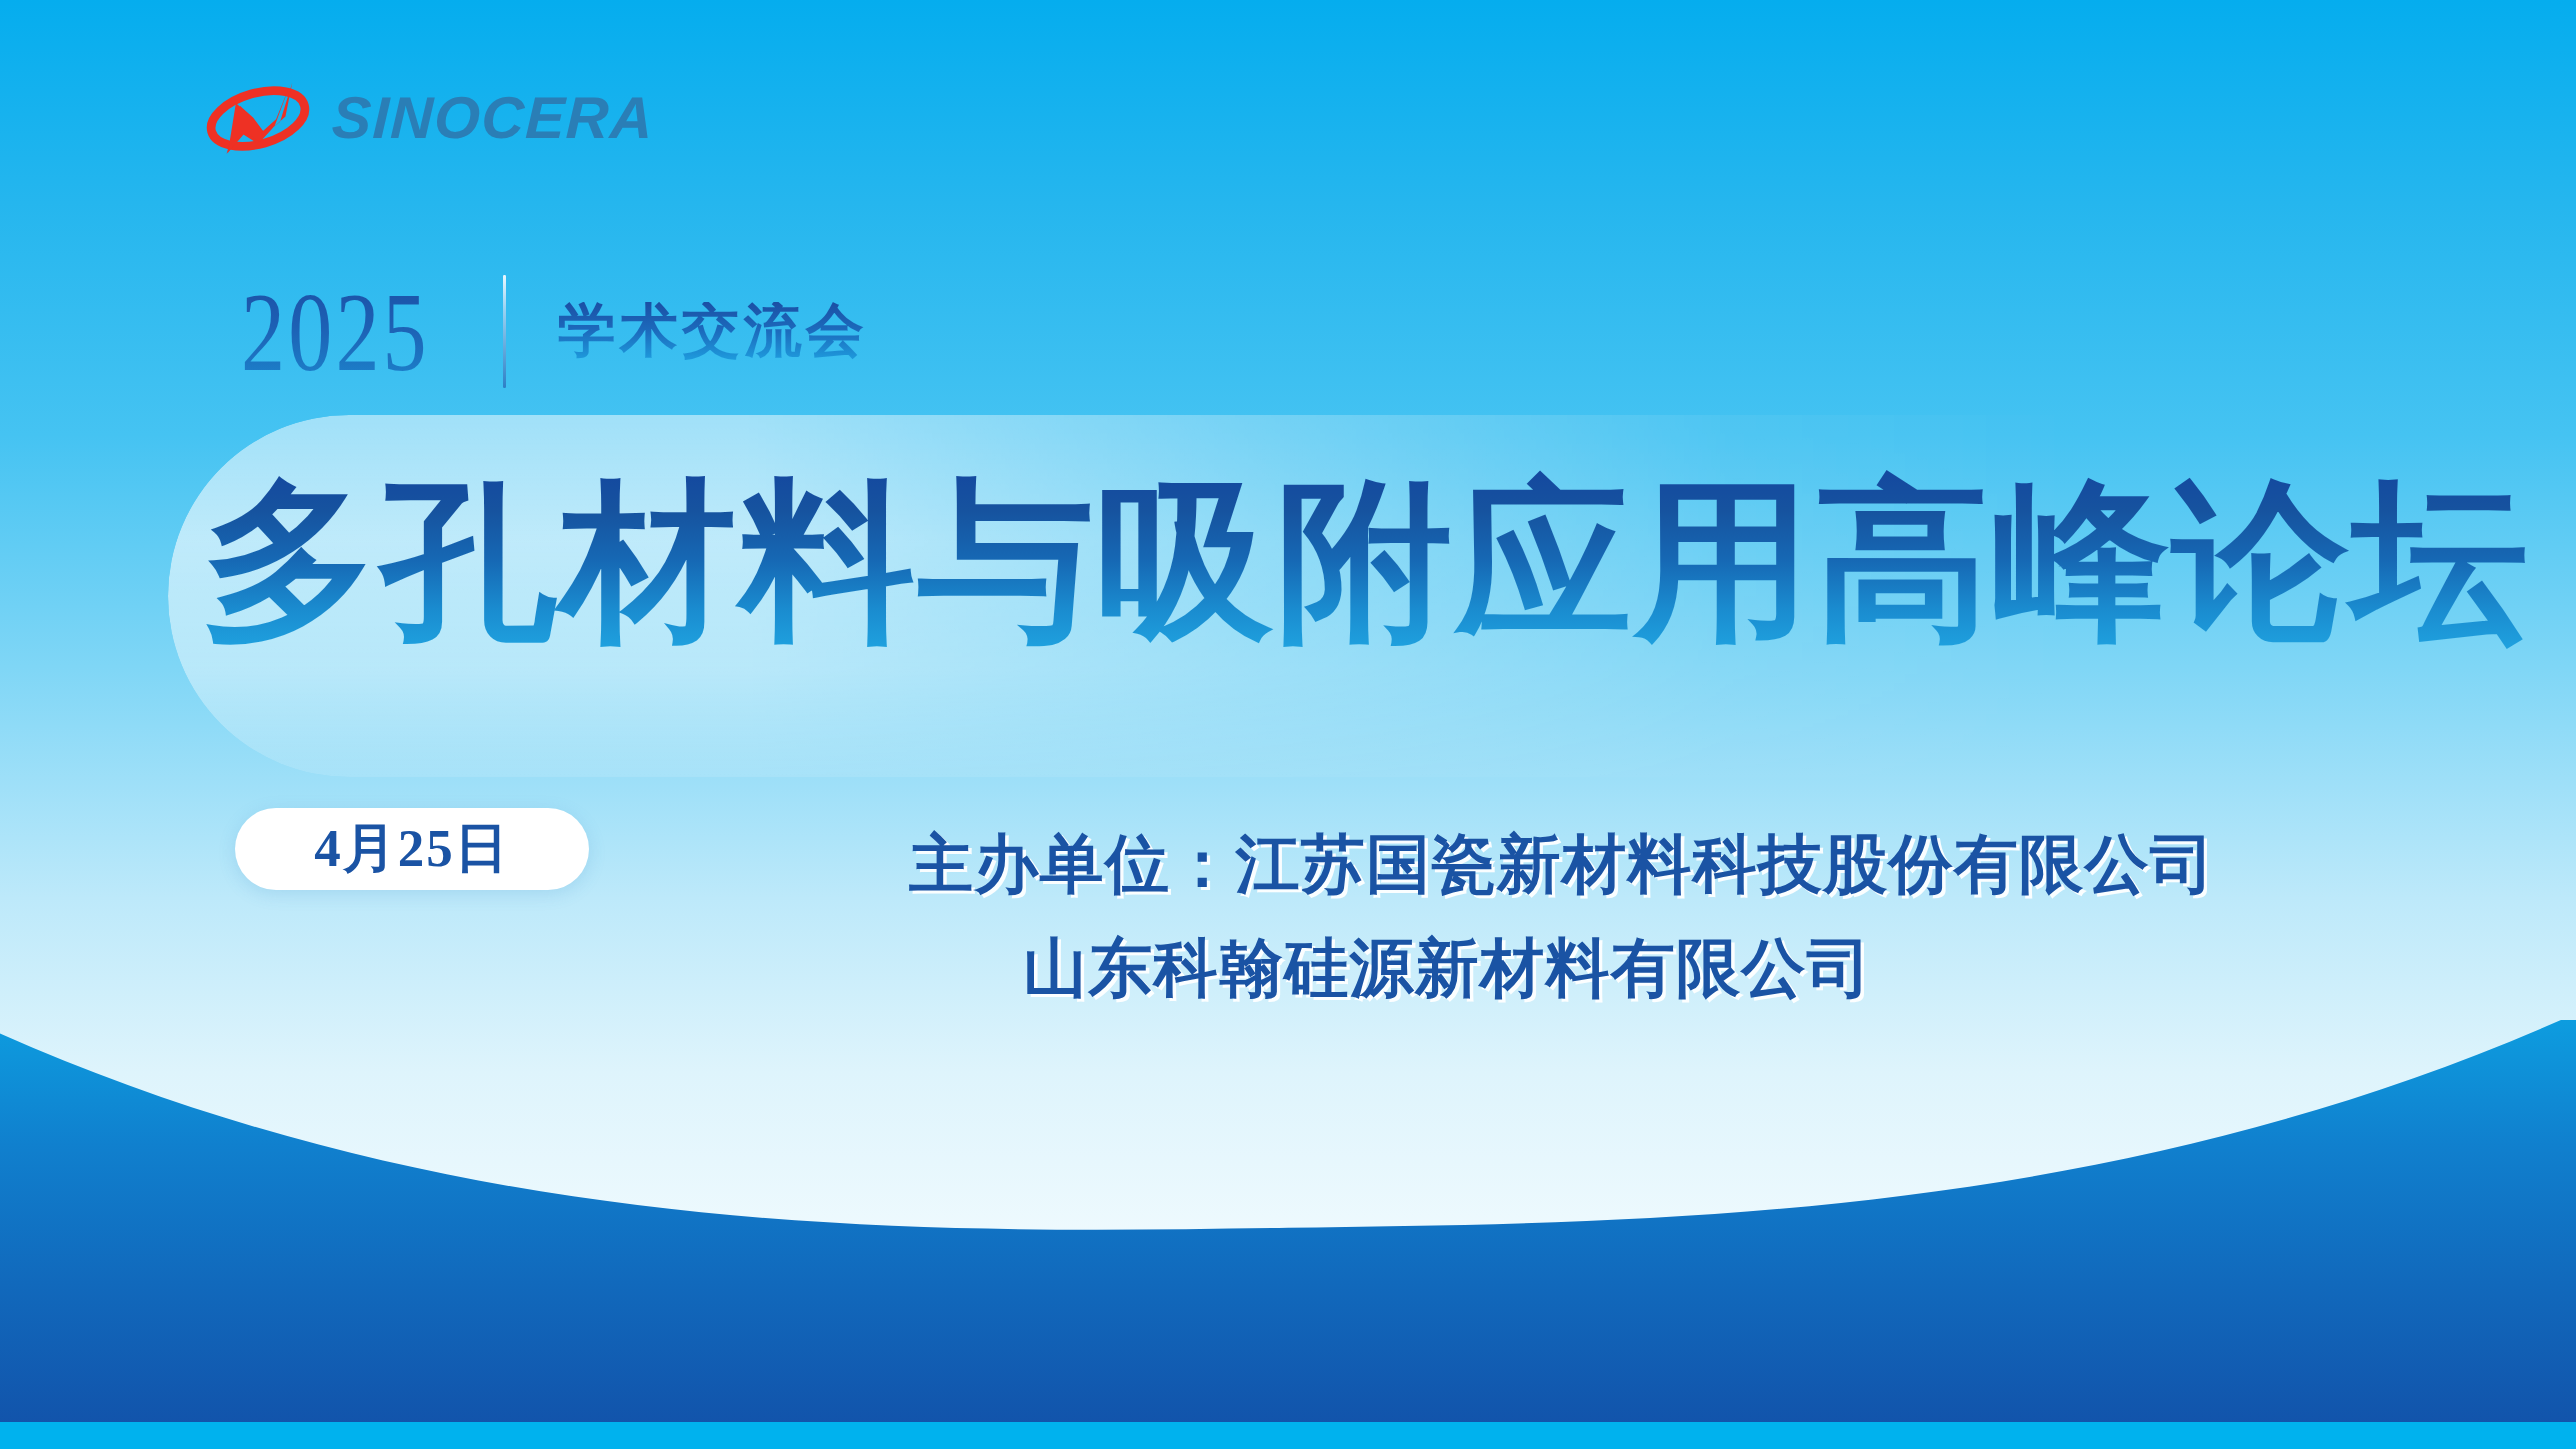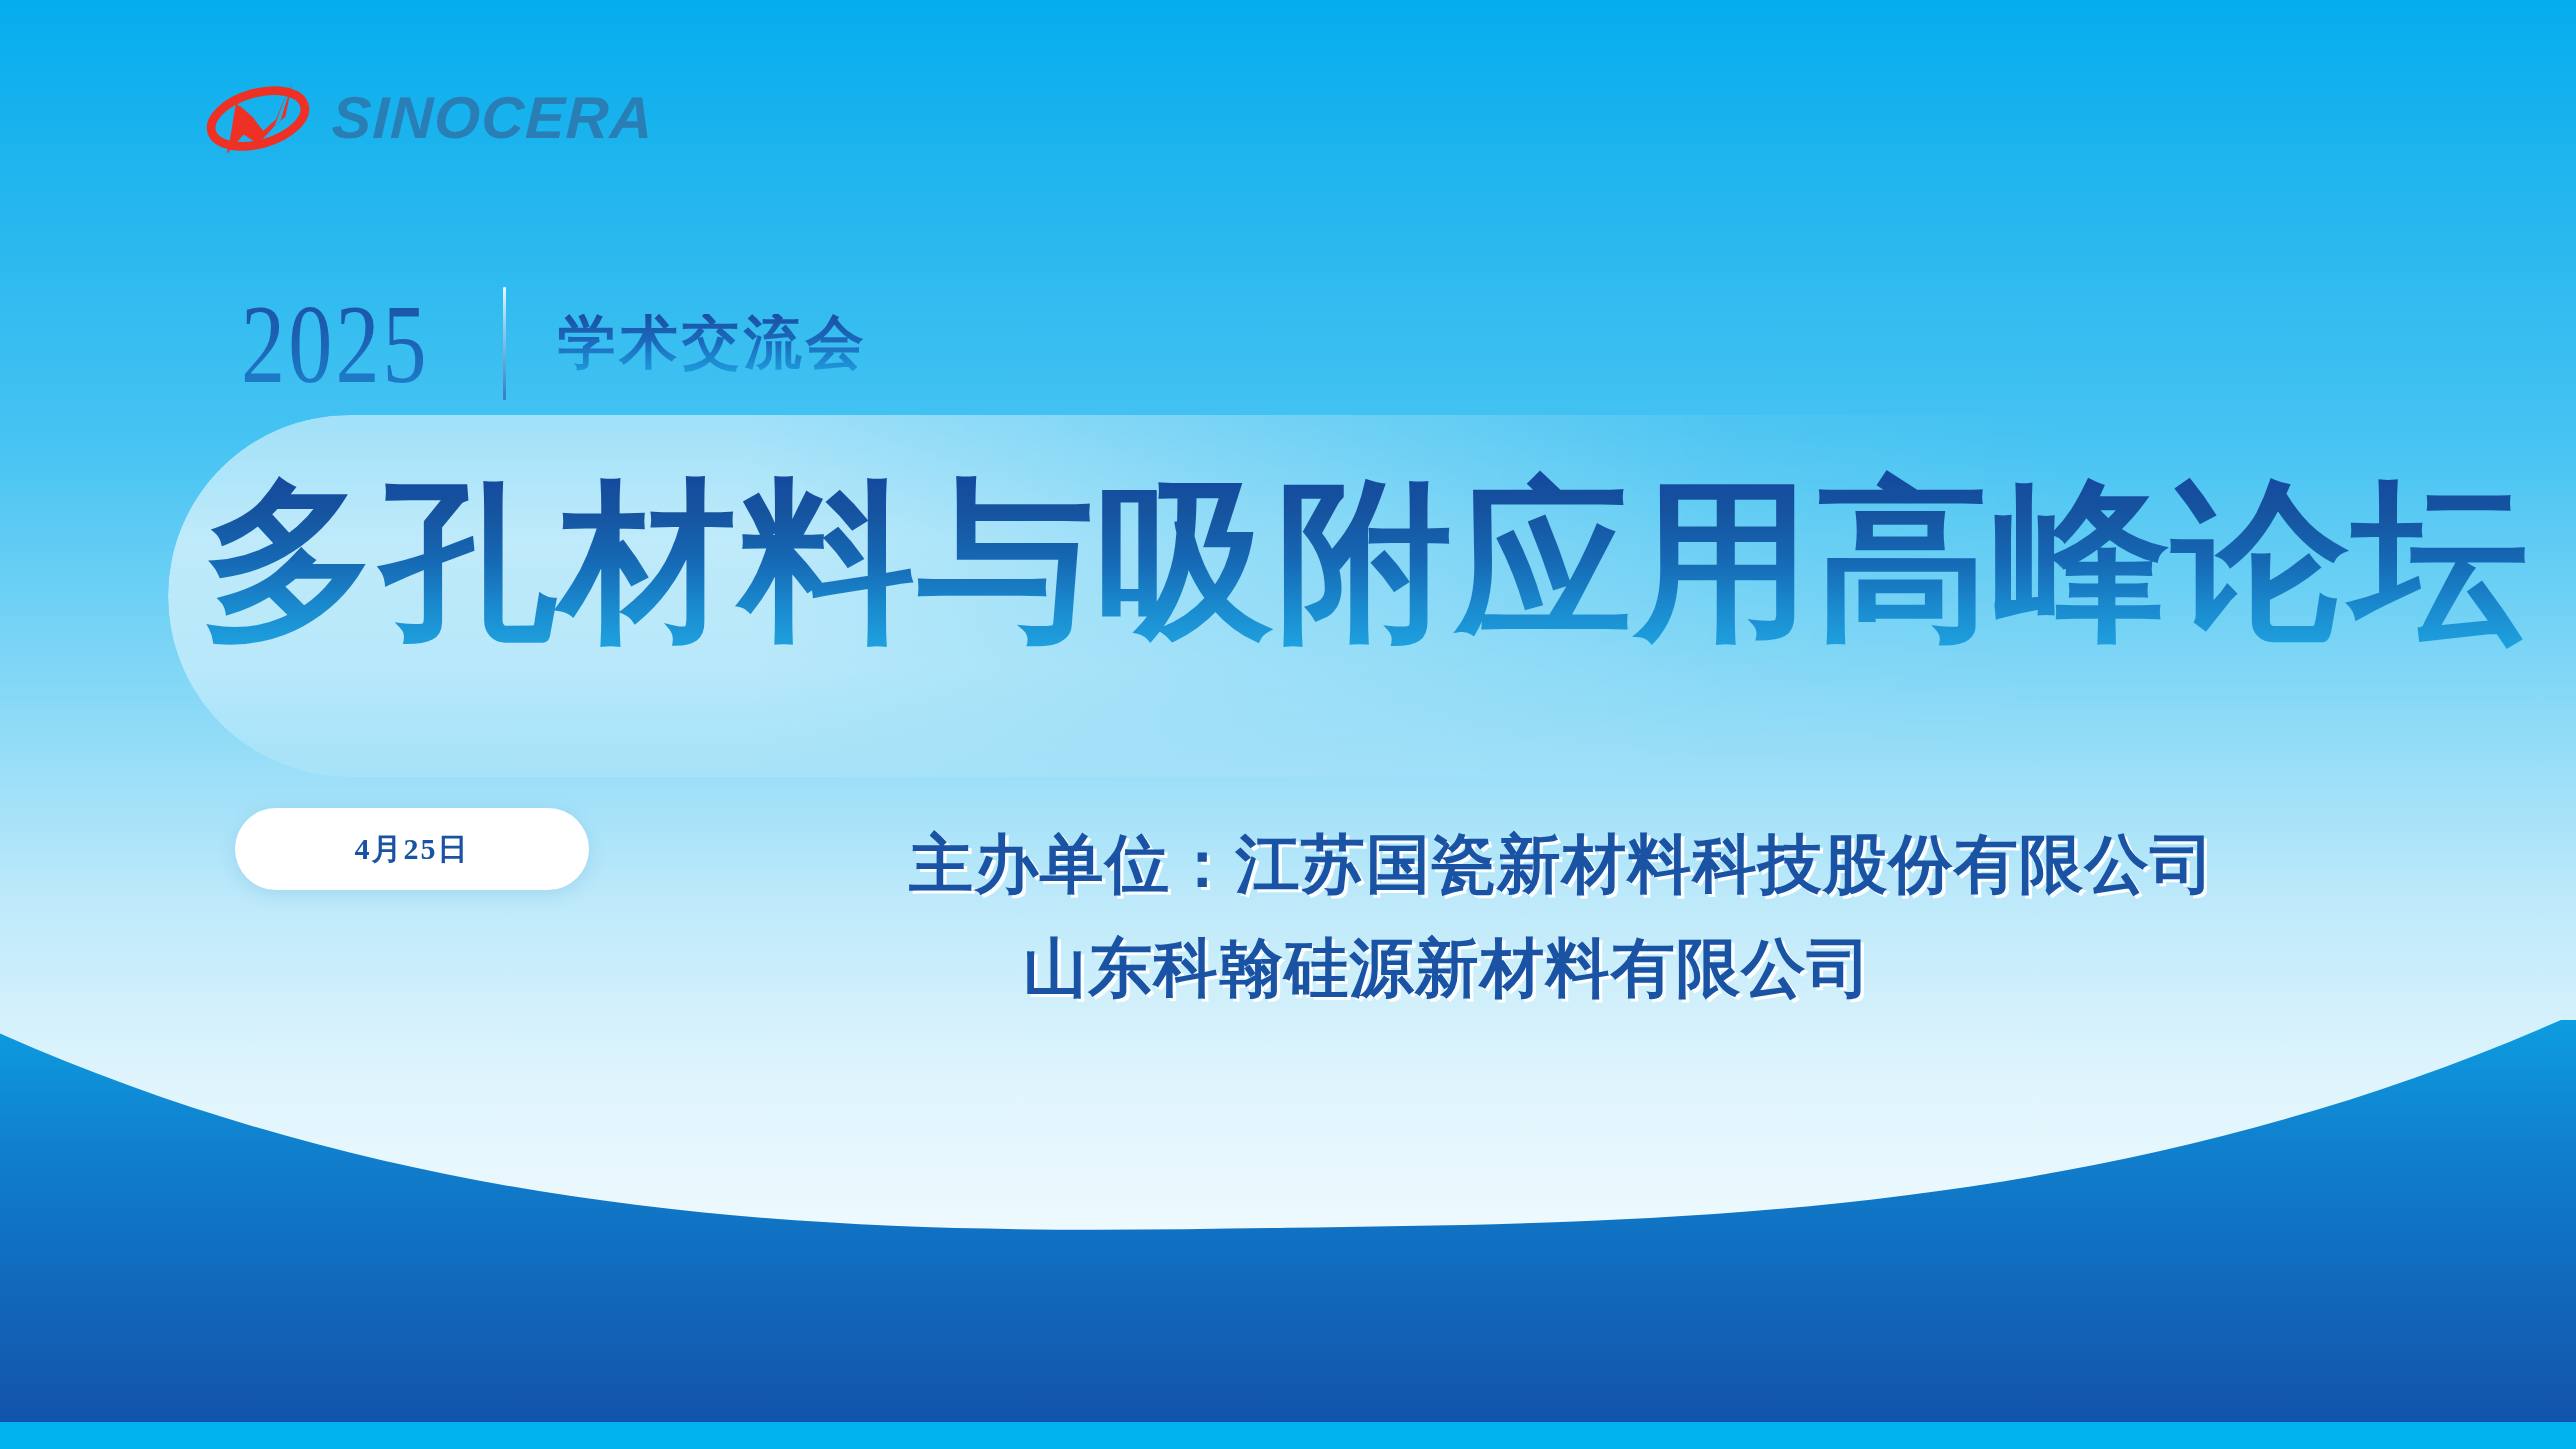--- a/index.html
+++ b/index.html
@@ -79,21 +79,21 @@
     letter-spacing: 1.3px;
     color: #2A7EB6;
     line-height: 1;
     transform: skewX(-2deg);
   }
 
   
   .year-row {
     position: absolute;
     left: 241px;
-    top: 276px;
+    top: 264px;
     display: flex;
     align-items: center;
     height: 134px;
   }
   .year {
     font-family: "Liberation Serif", "DejaVu Serif", serif;
     font-size: 113px;
     font-weight: 400;
     line-height: 1;
     letter-spacing: 4px;
@@ -164,21 +164,21 @@
     width: 354px;
     height: 82px;
     border-radius: 41px;
     background: #FFFFFF;
     box-shadow: 0 4px 17.4px rgba(60,140,200,0.18);
     display: flex;
     align-items: center;
     justify-content: center;
     font-family: "Liberation Serif", "DejaVu Serif", serif;
     font-weight: 700;
-    font-size: 30px;
+    font-size: 53px;
     letter-spacing: 2px;
     color: #1A53A4;
   }
 
   
   .organizers {
     position: absolute;
     left: 909px;
     top: 813px;
     font-family: "Liberation Serif", "DejaVu Serif", serif;

